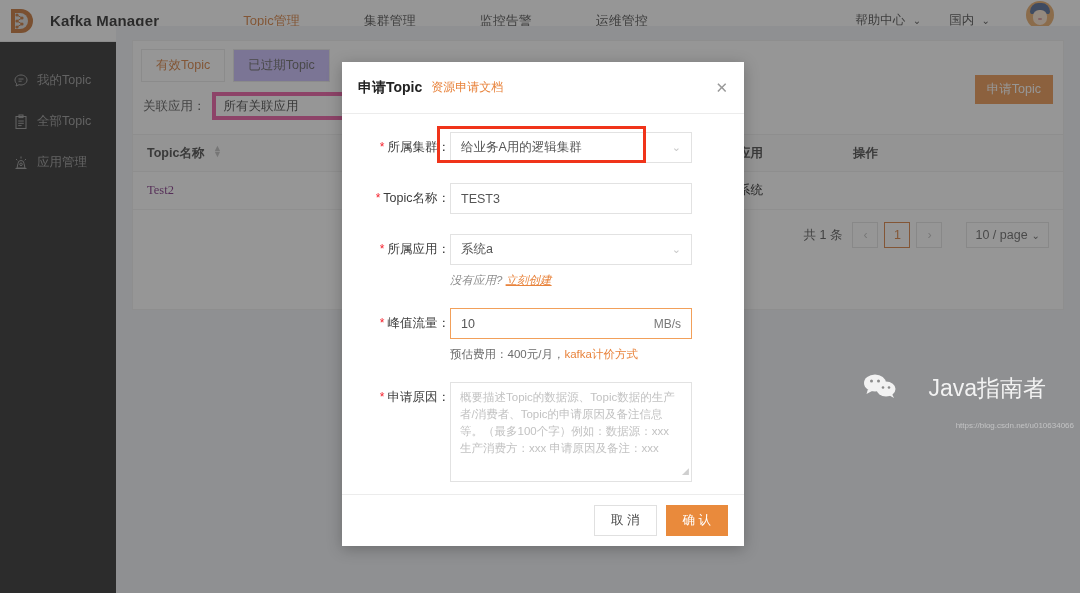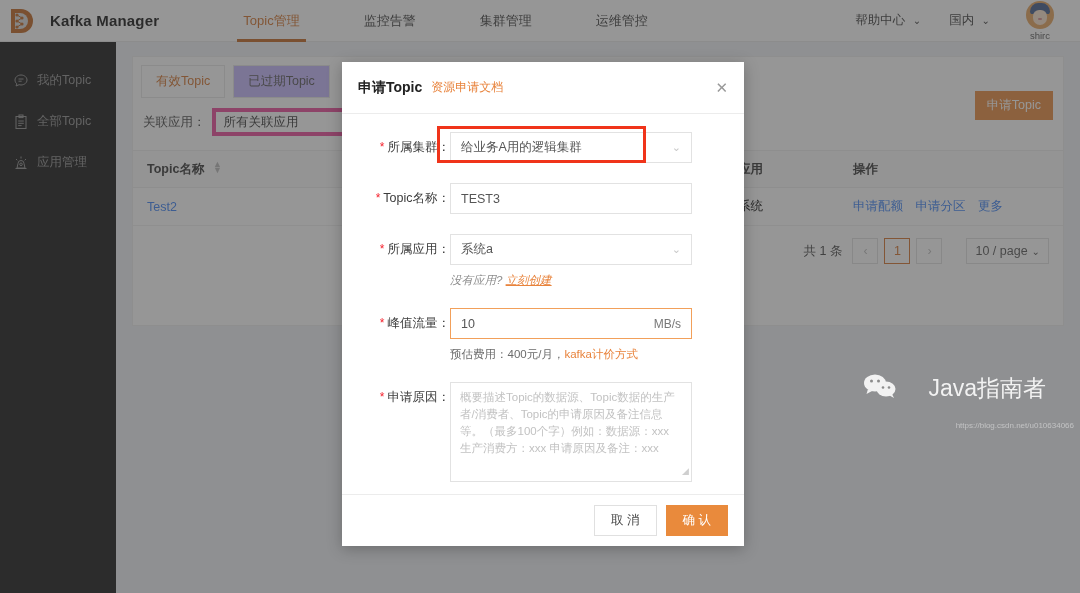--- a/index.html
+++ b/index.html
@@ -55,21 +55,21 @@
   }
   .side-item {
     height: 41px; display: flex; align-items: center; padding-left: 8px;
     color: #8f8f8f; font-size: 12.5px; white-space: nowrap;
   }
   .side-item:first-child { margin-top: 18px; }
   .side-icon { width: 26px; display: flex; align-items: center; justify-content: center; }
   .side-label { margin-left: 3px; }
 
   .content {
-    position: absolute; left: 116px; top: 42px; width: 964px; height: 551px;
+    position: absolute; left: 116px; top: 26px; width: 964px; height: 551px;
     background: #f0f2f5; padding: 14px 16px;
   }
   .card { background: #fff; border: 1px solid #eee; height: 270px; position: relative; }
   .tabs { display: flex; padding: 8px 8px 0 8px; }
   .tab {
     font-size: 12.5px; padding: 7px 14px; border: 1px solid #e6e6e6;
     background: #c4b5fd; color: #555; margin-right: 8px; white-space: nowrap;
   }
   .tab.active { color: #d4722b; border-color: #e6e6e6; background: #fff; }
   .filter-row { display: flex; align-items: center; padding: 10px 10px 0 10px; }
@@ -90,21 +90,21 @@
     height: 38px; align-items: center; font-size: 12.5px; color: #333; font-weight: bold;
   }
   .tbl-row {
     display: flex; height: 38px; align-items: center; font-size: 12.5px;
     border-bottom: 1px solid #f0f0f0;
   }
   .c1 { width: 280px; padding-left: 14px; }
   .c2 { width: 300px; }
   .c3 { width: 140px; }
   .c4 { width: 200px; }
-  .link-o { color: #3b82f6; }
+  .link-o { color: #701a75; font-family: Liberation Serif, serif; }
   .sorter { display:inline-block; margin-left:5px; color:#b9b9b9; font-size:9px; line-height:6px; }
   .ops a { margin-right: 9px; }
   .pager { display: flex; align-items: center; justify-content: flex-end; padding: 12px 14px; font-size: 12.5px; color: #444; }
   .pg-total { margin-right: 10px; }
   .pg-box {
     width: 26px; height: 26px; border: 1px solid #e0e0e0; background: #fff;
     display: flex; align-items: center; justify-content: center; margin-right: 6px; color: #bbb;
   }
   .pg-box.cur { border-color: #d4722b; color: #d4722b; }
   .pg-size {
@@ -202,22 +202,22 @@
           <circle cx="15" cy="11" r="1.6" fill="#c1651f"></circle>
           <circle cx="15" cy="17" r="1.6" fill="#c1651f"></circle>
           <path d="M10 8 L15 11 M10 14 L15 11 M10 14 L15 17 M10 20 L15 17" stroke="#c1651f" stroke-width="1"></path>
         </svg>
       </span>
     </div>
     <div class="brand">Kafka Manager</div>
 
     <div class="nav">
       <div class="nav-item active">Topic管理</div>
+      <div class="nav-item">集群管理</div>
       <div class="nav-item">监控告警</div>
-      <div class="nav-item">集群管理</div>
       <div class="nav-item">运维管控</div>
     </div>
 
     <div class="top-right">
       <div class="top-right-item">
         <span>帮助中心</span>
         <span class="caret">⌄</span>
       </div>
       <div class="top-right-item">
         <span>国内</span>
@@ -290,25 +290,20 @@
             <span class="sorter">▲<br>▼</span>
           </div>
           <div class="c2"></div>
           <div class="c3">关联应用</div>
           <div class="c4">操作</div>
         </div>
         <div class="tbl-row">
           <div class="c1"><a class="link-o">Test2</a></div>
           <div class="c2"></div>
           <div class="c3">订单系统</div>
-          <div class="c4 ops">
-            <a class="link-o">申请配额</a>
-            <a class="link-o">申请分区</a>
-            <a class="link-o">更多</a>
-          </div>
         </div>
       </div>
 
       <div class="pager">
         <span class="pg-total">共 1 条</span>
         <div class="pg-box">‹</div>
         <div class="pg-box cur">1</div>
         <div class="pg-box">›</div>
         <div class="pg-size">
           <span>10 / page</span>

